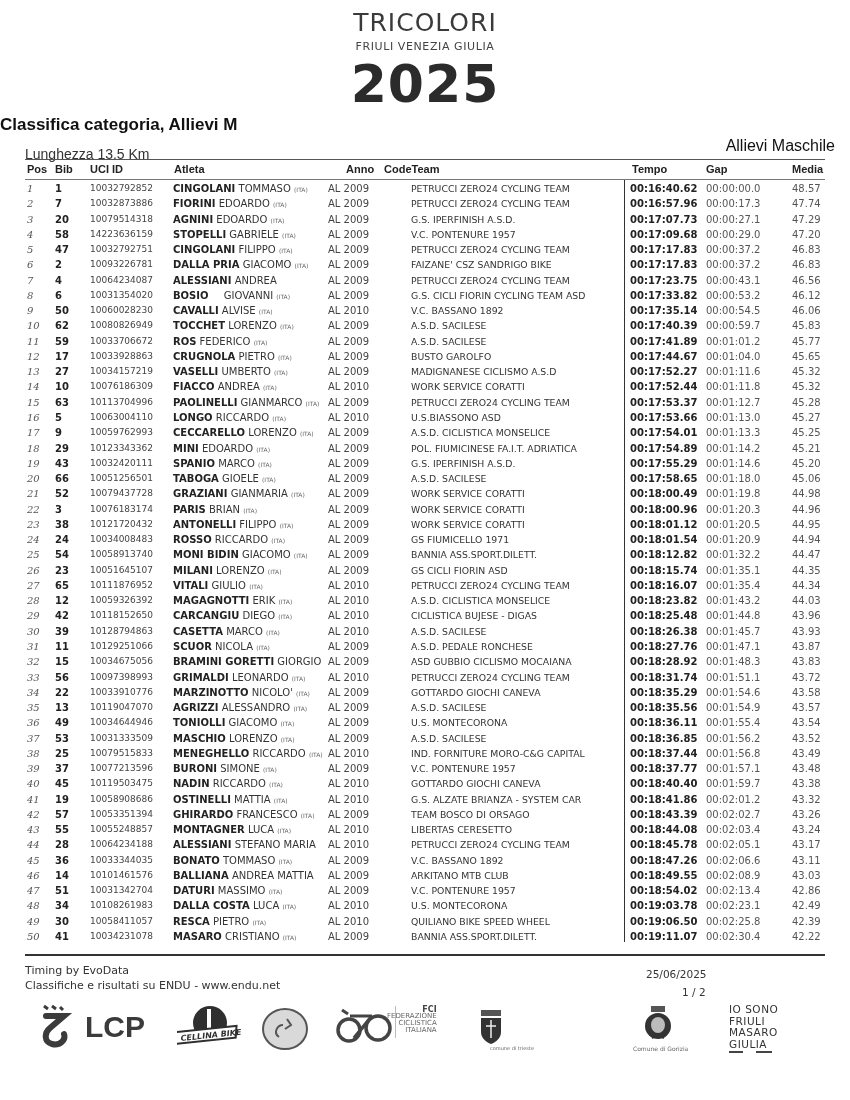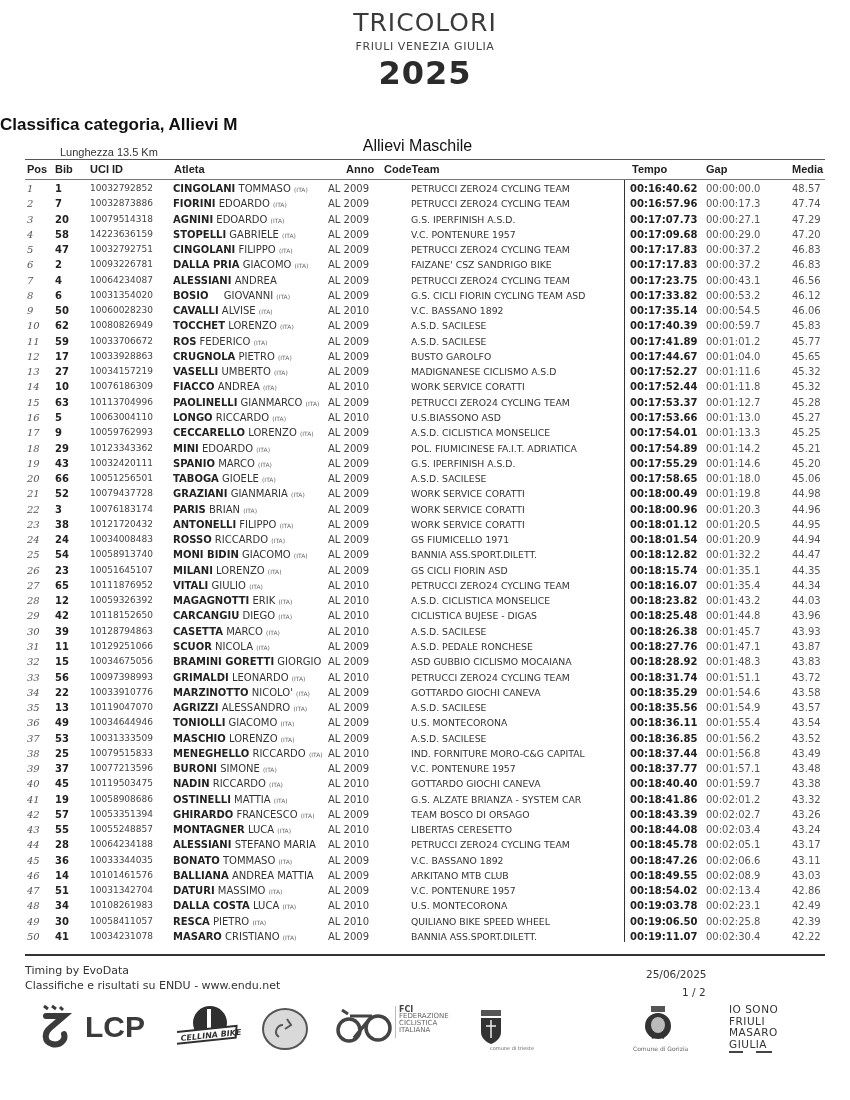--- a/index.html
+++ b/index.html
@@ -1,23 +1,23 @@
 <!DOCTYPE html>
 <html><head>
 <meta charset="utf-8">
 <style>
   html, body { margin: 0; padding: 0; background: #ffffff; }
   body { width: 850px; height: 1100px; position: relative; overflow: hidden; font-family: "DejaVu Sans", sans-serif; color: #222; }
   .brand { position: absolute; left: 0; width: 850px; text-align: center; }
   .brand-title { top: 8px; font-family: "DejaVu Sans", sans-serif; font-size: 25px; letter-spacing: 1px; color: #3a3a3a; }
   .brand-sub { top: 40px; font-size: 11px; letter-spacing: 0.6px; color: #444; }
-  .brand-year { top: 54px; font-family: "DejaVu Sans", sans-serif; font-weight: bold; font-size: 32px; letter-spacing: 1px; color: #2b2b2b; }
+  .brand-year { top: 54px; font-family: "DejaVu Sans", sans-serif; font-weight: bold; font-size: 52px; letter-spacing: 1px; color: #2b2b2b; }
   .doc-title { position: absolute; top: 115px; left: 0; width: 835px; text-align: left; font-family: "Liberation Sans", sans-serif; font-weight: bold; font-size: 17px; color: #111; }
-  .doc-subtitle { position: absolute; top: 137px; left: 0; width: 835px; text-align: center; font-family: "Liberation Sans", sans-serif; font-size: 16px; color: #111; }
-  .length { position: absolute; top: 146px; left: 25px; font-family: "Liberation Sans", sans-serif; font-size: 11px; color: #333; margin-left: 35px; }
+  .doc-subtitle { position: absolute; top: 137px; left: 0; width: 835px; text-align: right; font-family: "Liberation Sans", sans-serif; font-size: 16px; color: #111; }
+  .length { position: absolute; top: 146px; left: 25px; font-family: "Liberation Sans", sans-serif; font-size: 14px; color: #333; }
   .rule { position: absolute; height: 1px; background: #555; }
   .rule-top { top: 159px; left: 25px; width: 800px; }
   .rule-head { top: 179px; left: 25px; width: 800px; background: #777; }
   .rule-foot { top: 954px; left: 25px; width: 800px; height: 2px; background: #333; }
   .colhead { position: absolute; top: 163px; font-family: "Liberation Sans", sans-serif; font-weight: bold; font-size: 11px; color: #222; }
   .vline { position: absolute; left: 624px; top: 180px; width: 1px; height: 762px; background: #333; }
   .rows { position: absolute; top: 181px; left: 0; width: 850px; }
   .row { position: relative; height: 15.28px; font-size: 10px; line-height: 15px; }
   .row span { position: absolute; top: 0; white-space: nowrap; }
   .c-pos { left: 27px; font-style: italic; font-family: "DejaVu Serif", serif; color: #555; font-size: 10px; }
@@ -29,21 +29,21 @@
   .c-anno { left: 328px; color: #444; }
   .c-team { left: 411px; font-size: 9.3px; color: #333; }
   .c-time { left: 630px; font-weight: bold; color: #222; }
   .c-gap { left: 706px; color: #555; }
   .c-media { left: 792px; color: #555; }
   .foot-text { position: absolute; left: 25px; font-size: 11px; color: #333; }
   .foot-date { position: absolute; top: 968px; left: 646px; font-size: 10.5px; color: #333; }
   .foot-page { position: absolute; top: 986px; left: 682px; font-size: 10.5px; color: #333; }
   .logo { position: absolute; }
   .lcp-text { position: absolute; left: 85px; top: 1010px; font-family: "Liberation Sans", sans-serif; font-weight: bold; font-size: 30px; color: #3b3b3b; }
-  .fci-text { position: absolute; left: 399px; top: 1006px; font-size: 7px; color: #666; line-height: 7px; }
+  .fci-text { position: absolute; left: 387px; top: 1006px; font-size: 7px; color: #666; line-height: 7px; text-align: right; }
   .fci-text .big { font-size: 8px; font-weight: bold; color: #444; }
   .small-cap { position: absolute; font-size: 5px; color: #666; }
   .ios { position: absolute; left: 729px; top: 1004px; font-size: 10.5px; line-height: 11.5px; color: #333; letter-spacing: 0.5px; }
 </style>
 </head>
 <body>
 
 <div class="brand brand-title">TRICOLORI</div>
 <div class="brand brand-sub">FRIULI VENEZIA GIULIA</div>
 <div class="brand brand-year">2025</div>

